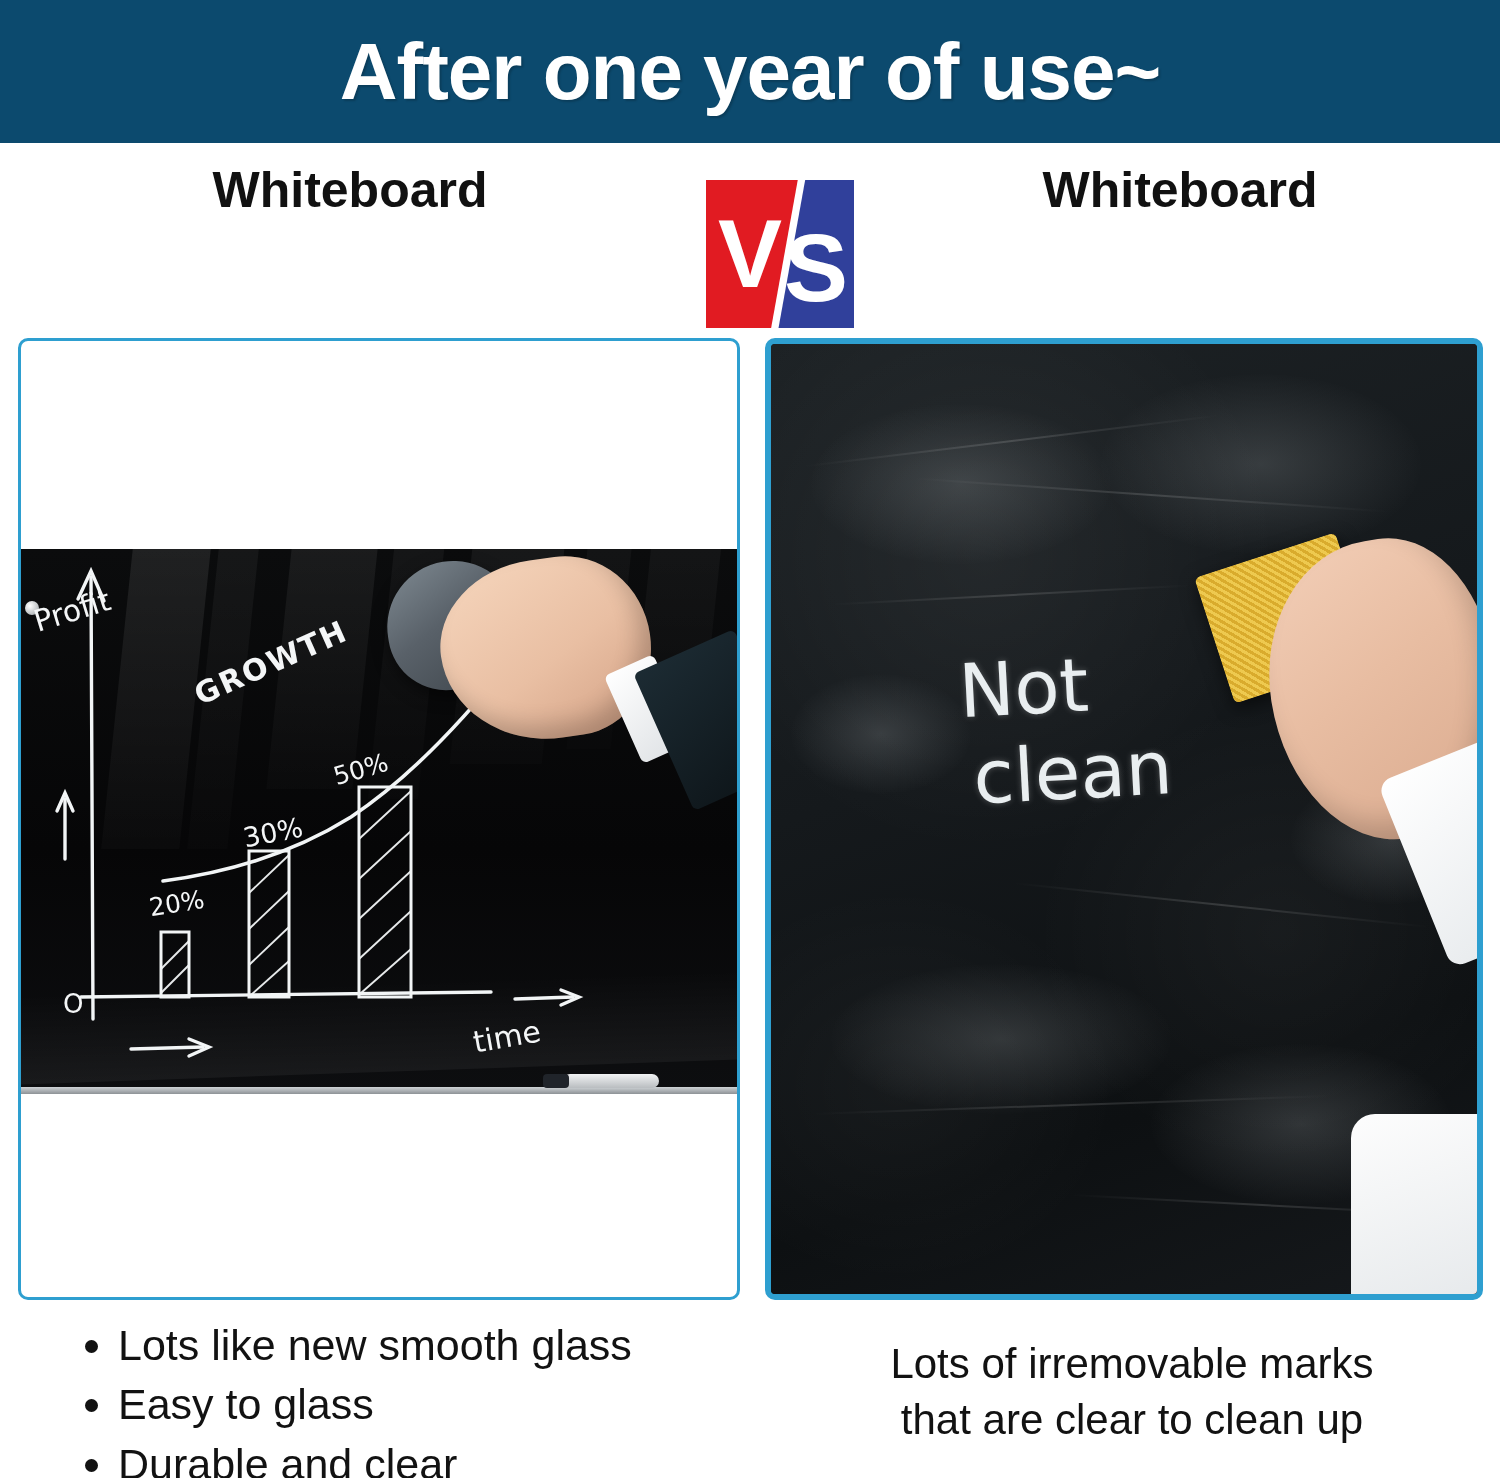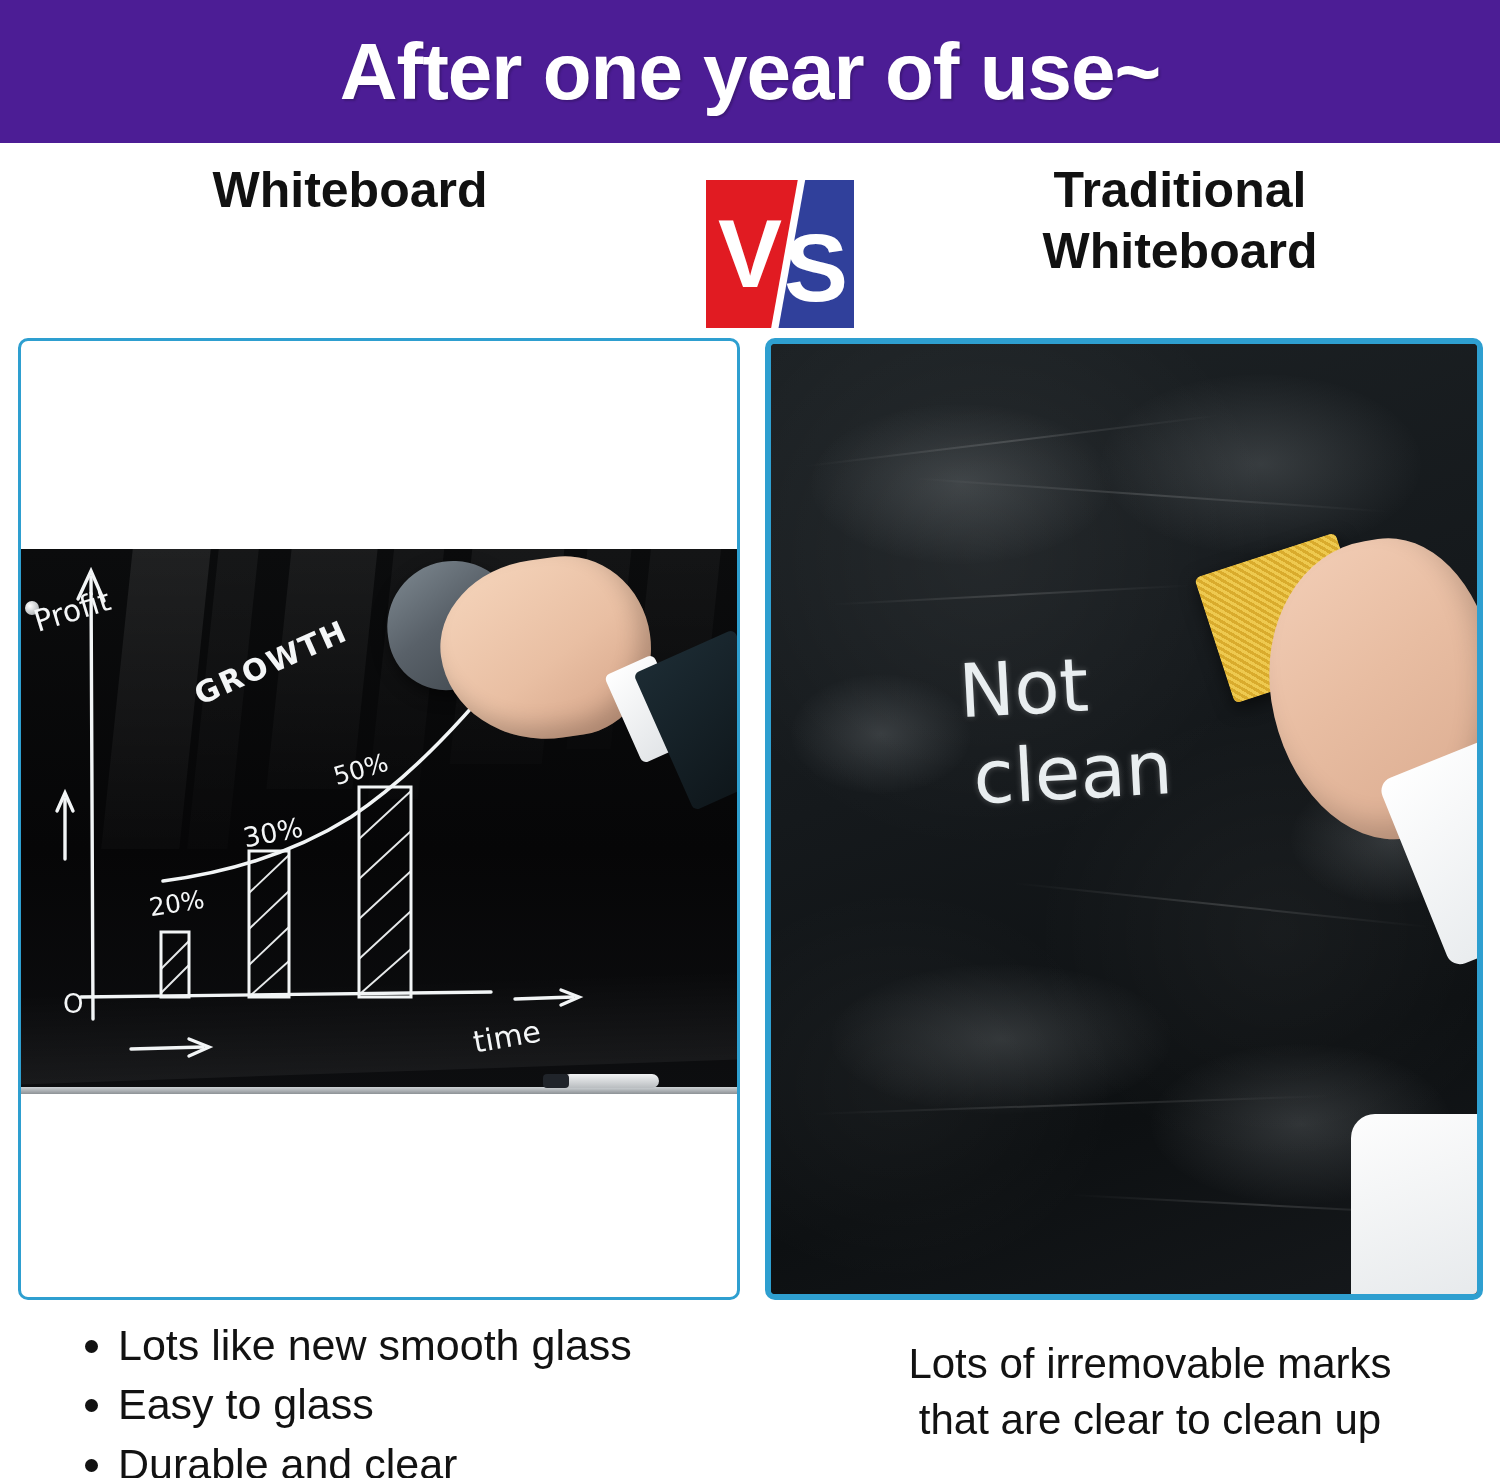--- a/index.html
+++ b/index.html
@@ -17,21 +17,21 @@
     background: #ffffff;
     overflow: hidden;
   }
 
   
   #banner {
     position: absolute;
     left: 0; top: 0;
     width: 1500px;
     height: 143px;
-    background: #4c1d95;
+    background: #0c4a6e;
     display: flex;
     align-items: center;
     justify-content: center;
   }
   #banner-title {
     color: #ffffff;
     font-size: 80px;
     font-weight: bold;
     letter-spacing: -1px;
     line-height: 1;
@@ -293,21 +293,21 @@
     list-style: disc;
   }
   #caption-left li {
     color: #121212;
     font-size: 43px;
     line-height: 1.38;
     font-family: "Liberation Sans", sans-serif;
   }
   #caption-right {
     position: absolute;
-    left: 830px; top: 1336px;
+    left: 812px; top: 1336px;
     width: 640px;
     text-align: center;
     color: #121212;
     font-size: 42px;
     line-height: 1.34;
     font-family: "Liberation Sans", sans-serif;
   }
   #caption-right .cl { display: block; }
 </style>
 </head>
@@ -319,21 +319,20 @@
     <div id="banner-title">After one year of use~</div>
   </div>
 
   <div id="headings">
 
     <div id="heading-left" class="col-heading">
       <span class="hl">Whiteboard</span>
     </div>
 
     <div id="heading-right" class="col-heading">
-      <span class="hl">Traditional</span>
       <span class="hl">Whiteboard</span>
     </div>
 
   </div>
 
   <div id="vs-badge">
     <div id="vs-red"></div>
     <div id="vs-blue"></div>
     <span id="vs-letter-v">V</span>
     <span id="vs-letter-s">S</span>

